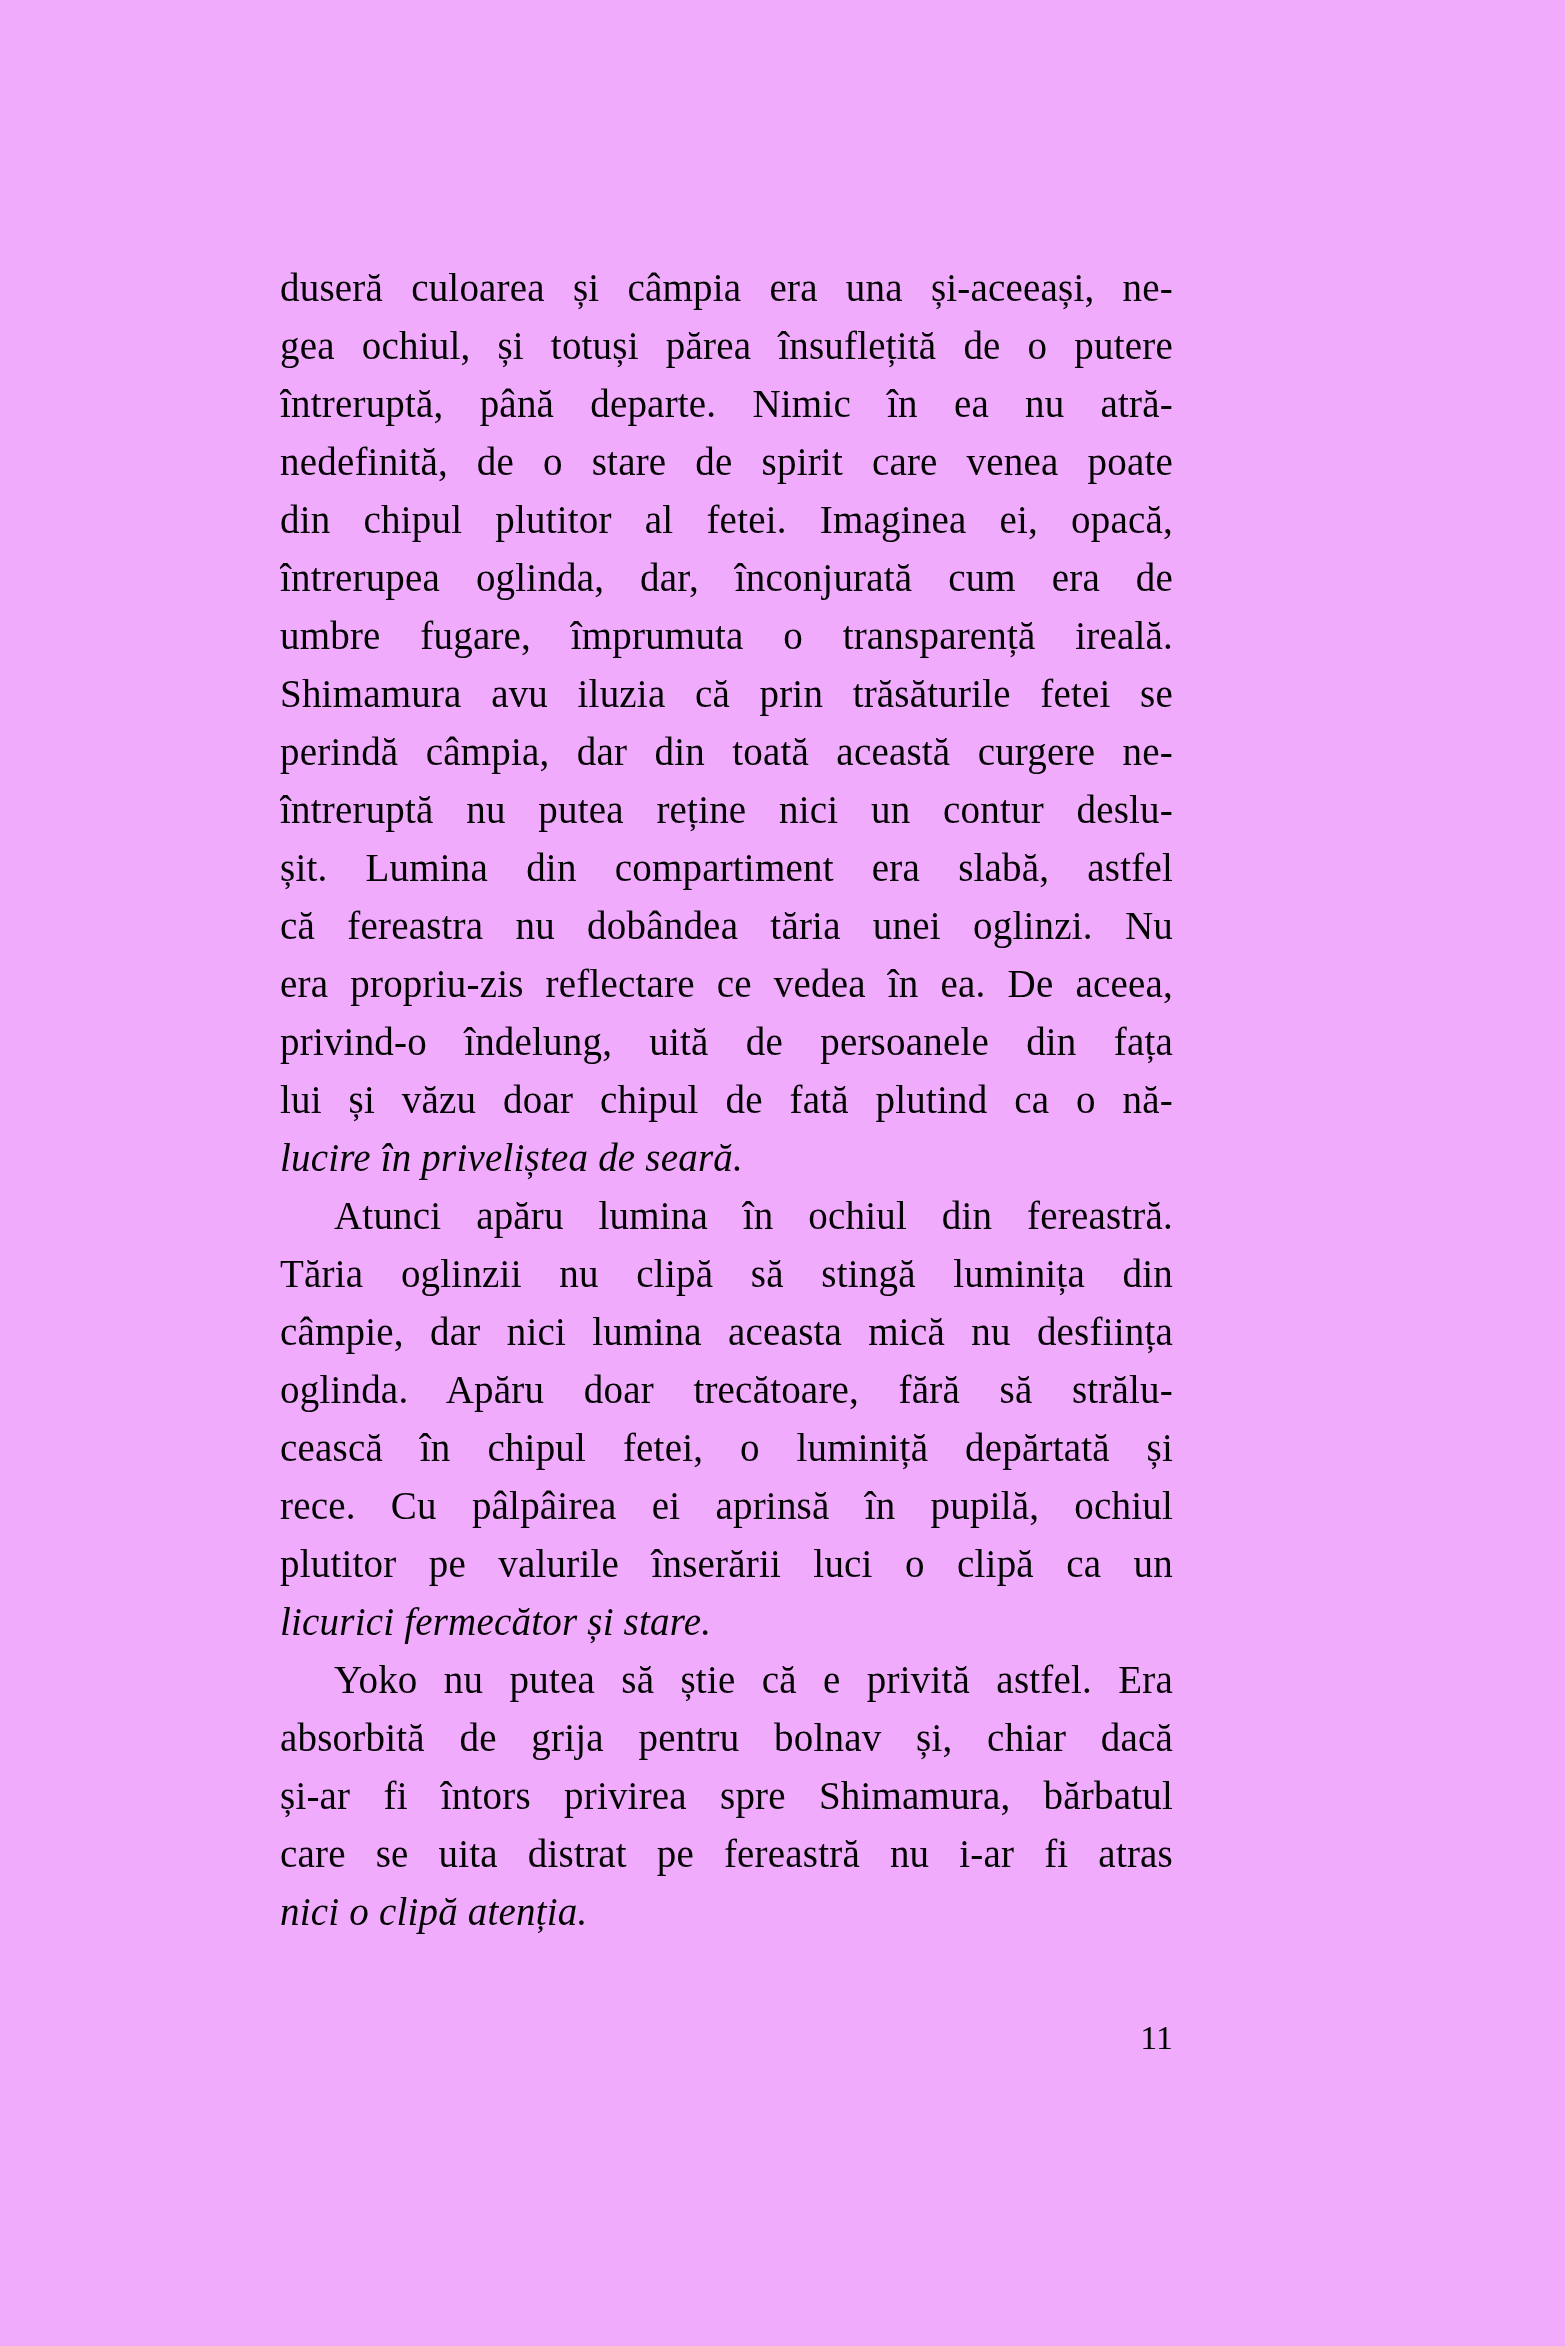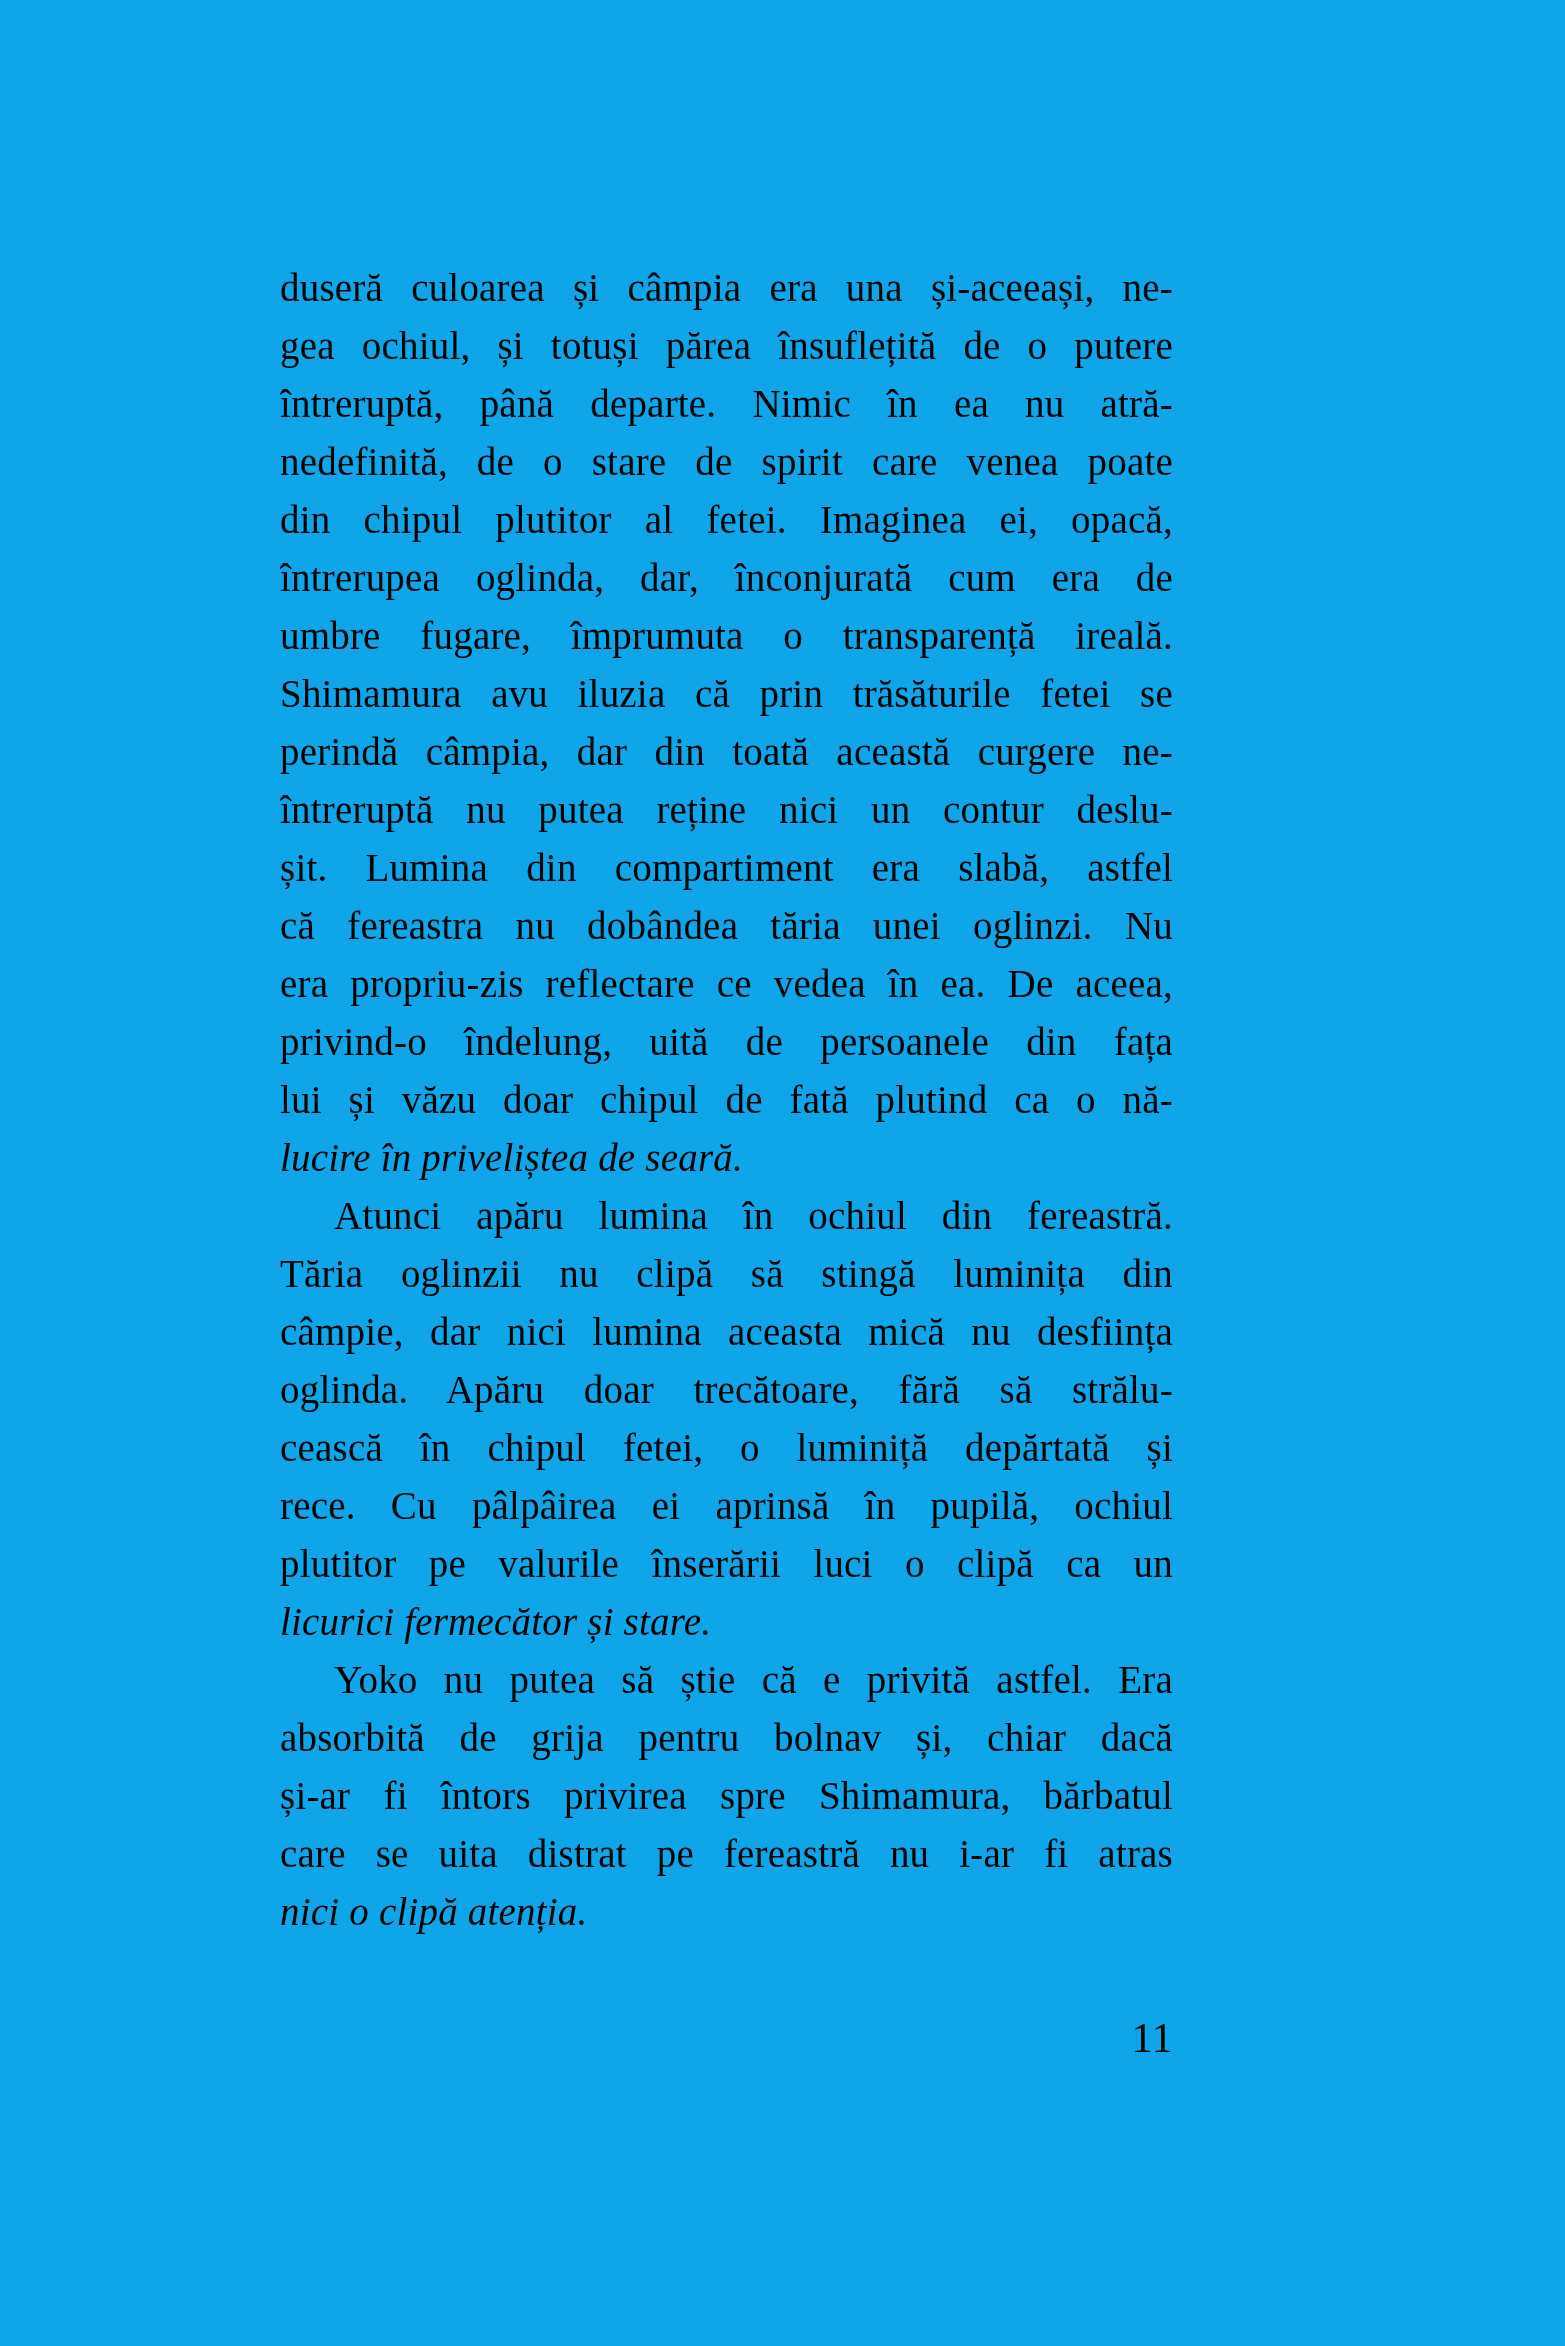--- a/index.html
+++ b/index.html
@@ -4,21 +4,21 @@
 <style>
   html, body {
     margin: 0;
     padding: 0;
     background: #ffffff;
   }
   .page {
     position: relative;
     width: 1565px;
     height: 2347px;
-    background: #0ea5e9;
+    background: #f0abfc;
     overflow: hidden;
     font-family: "Liberation Serif", serif;
     color: #030303;
   }
   .text-block {
     position: absolute;
     left: 280px;
     top: 259px;
     width: 893px;
     font-size: 39px;
@@ -42,21 +42,21 @@
   }
   .line.indent {
     text-indent: 54px;
   }
   .page-number {
     position: absolute;
     top: 2014px;
     left: 280px;
     width: 893px;
     text-align: right;
-    font-size: 43px;
+    font-size: 34px;
     line-height: 47px;
     color: #030303;
   }
 </style>
 </head>
 <body>
 
 <div class="page">
 
   <div class="text-block">

